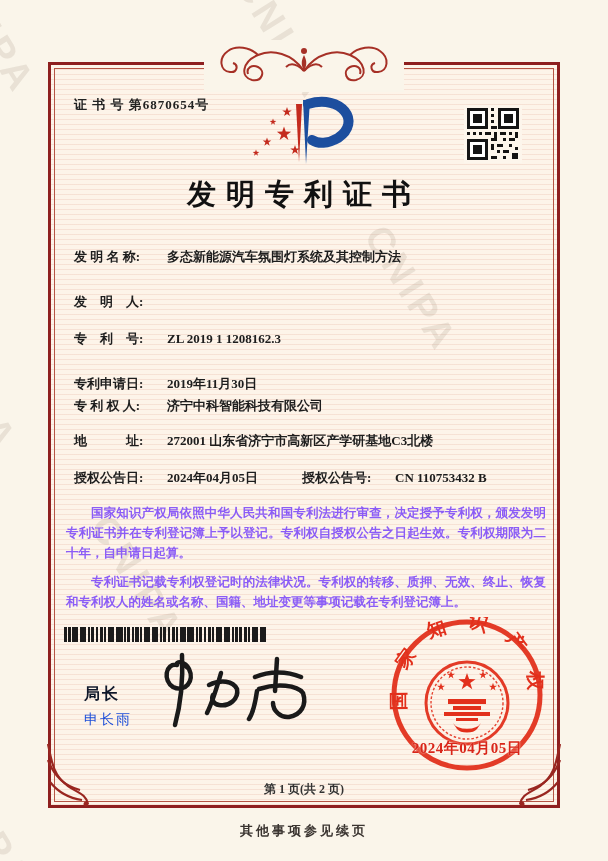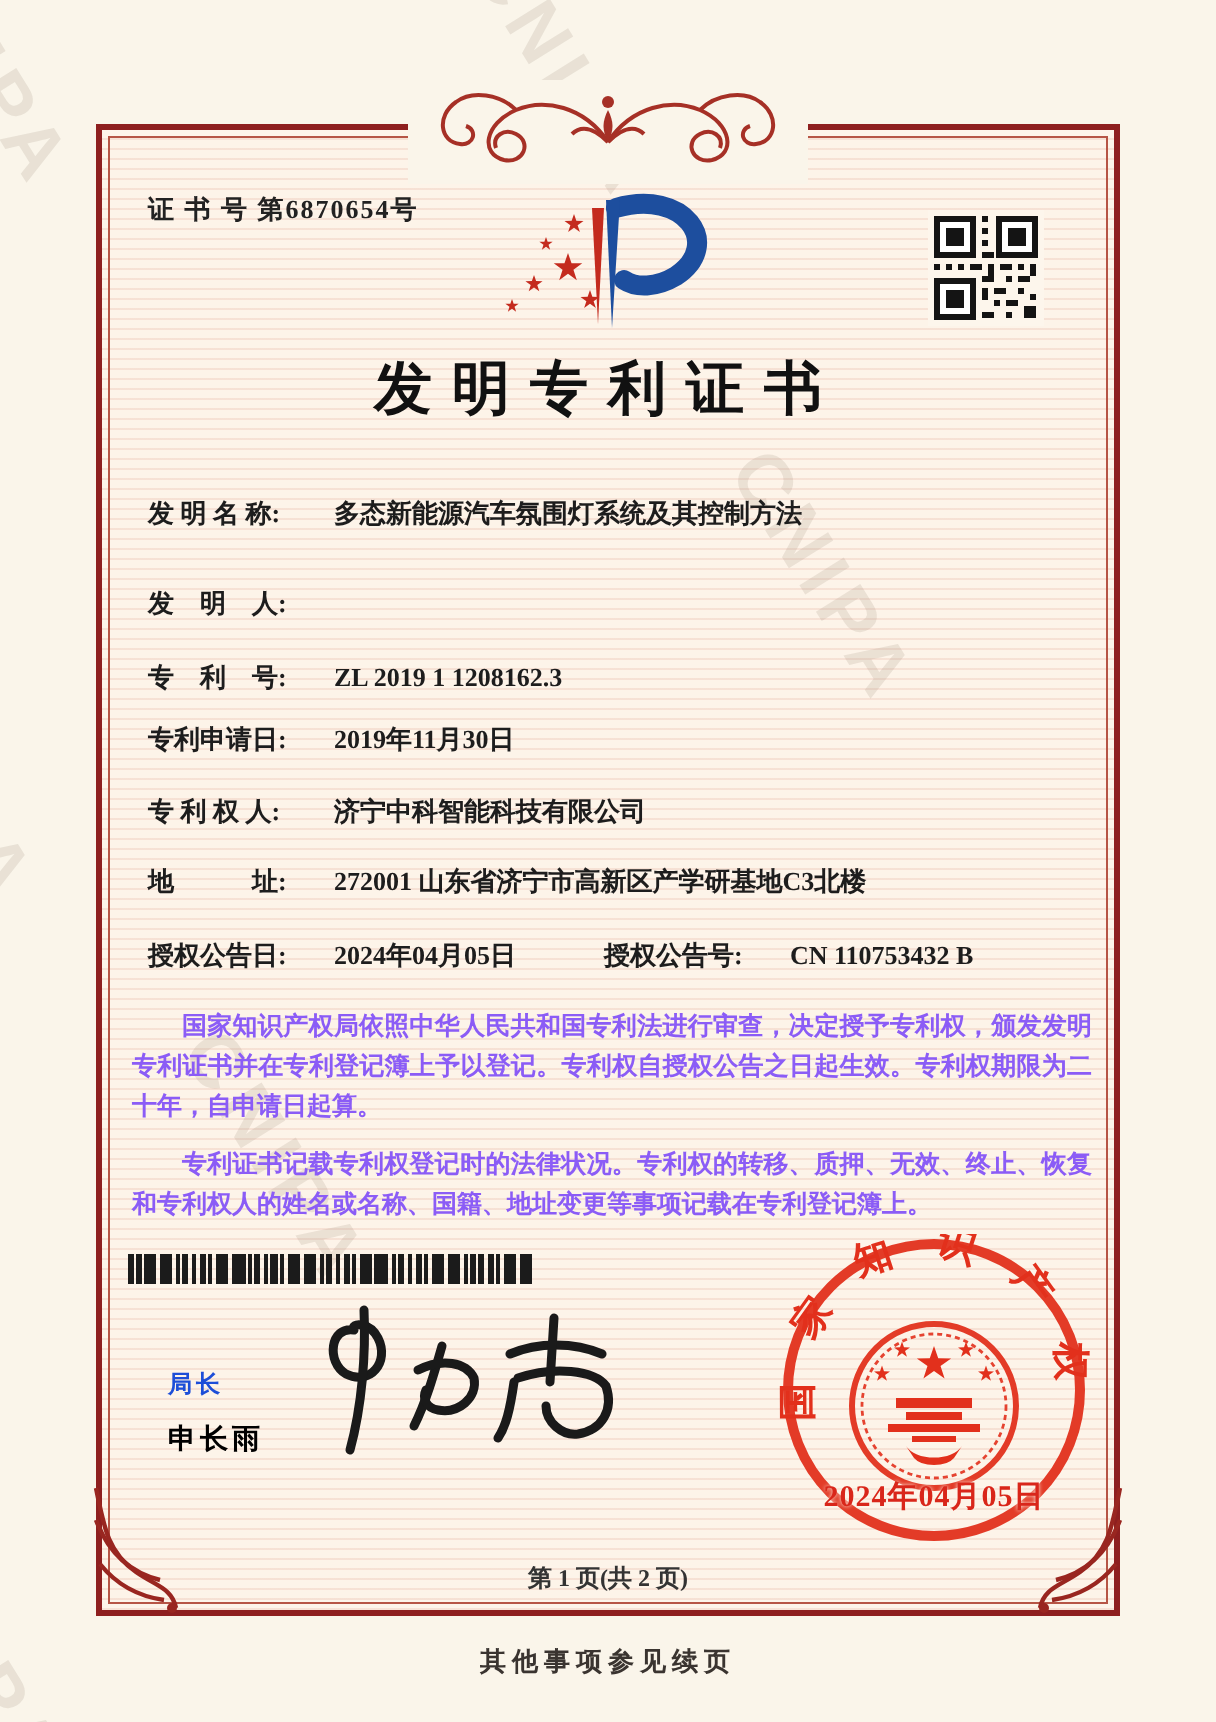--- a/index.html
+++ b/index.html
@@ -39,38 +39,38 @@
   .cert-no{position:absolute;left:74px;top:96px;font-size:13px;font-weight:600;letter-spacing:1px;}
   .logo{position:absolute;left:250px;top:92px;width:118px;height:82px;}
   .qr{position:absolute;left:464px;top:105px;width:58px;height:58px;}
   .title{position:absolute;left:48px;top:175px;width:512px;text-align:center;
     font-size:29px;font-weight:700;letter-spacing:10px;color:#111;}
   
   .frow{position:absolute;left:74px;width:472px;display:flex;align-items:center;
     font-size:13px;font-weight:600;line-height:18px;color:#1d1d1d;}
   .flabel{flex:0 0 93px;}
   .fvalue{flex:1;white-space:pre-line;}
-  .r1{top:248px}.r2{top:293px}.r3{top:330px}.r4{top:361px}.r5{top:397px}.r6{top:432px}.r7{top:469px}
+  .r1{top:248px}.r2{top:293px}.r3{top:330px}.r4{top:375px}.r5{top:397px}.r6{top:432px}.r7{top:469px}
   .fvalue2{flex:0 0 135px;}
   .flabel2{flex:0 0 93px;}
   
   .paras{position:absolute;left:66px;top:503px;width:480px;
     font-size:12.5px;line-height:20px;text-align:justify;color:#8b5cf6;font-weight:600;}
   .paras p{margin:0 0 9px 0;text-indent:2em;}
   
   .barcode{position:absolute;left:64px;top:627px;width:203px;height:15px;
     background-image:
       repeating-linear-gradient(90deg,#1b1b1b 0 2px,rgba(0,0,0,0) 2px 4px),
       repeating-linear-gradient(90deg,#1b1b1b 0 3px,rgba(0,0,0,0) 3px 9px),
       repeating-linear-gradient(90deg,rgba(0,0,0,0) 0 6px,#1b1b1b 6px 7px,rgba(0,0,0,0) 7px 13px);}
   
-  .director-title{position:absolute;left:84px;top:684px;font-size:12px;font-weight:600;
+  .director-title{position:absolute;left:84px;top:684px;font-size:16px;font-weight:600;
+    font-family:"Liberation Sans","DejaVu Sans",sans-serif;letter-spacing:2px;color:#0f172a;}
+  .director-name{position:absolute;left:84px;top:711px;font-size:14px;font-weight:400;
     font-family:"Liberation Sans","DejaVu Sans",sans-serif;letter-spacing:2px;color:#1d4ed8;}
-  .director-name{position:absolute;left:84px;top:711px;font-size:14px;font-weight:700;
-    font-family:"Liberation Sans","DejaVu Sans",sans-serif;letter-spacing:2px;color:#000000;}
   .sig{position:absolute;left:155px;top:650px;width:170px;height:82px;}
   
   .seal{position:absolute;left:389px;top:617px;width:156px;height:156px;z-index:5;}
   .seal svg{position:absolute;inset:0;}
   .seal-date{position:absolute;left:0;right:0;top:122px;text-align:center;
     font-size:15px;font-weight:700;color:#d9261a;letter-spacing:0.5px;
     text-shadow:0 0 2px #fdf4e9;}
   
   .page-indicator{position:absolute;left:0;width:608px;top:781px;text-align:center;
     font-size:12px;font-weight:600;color:#333;}

